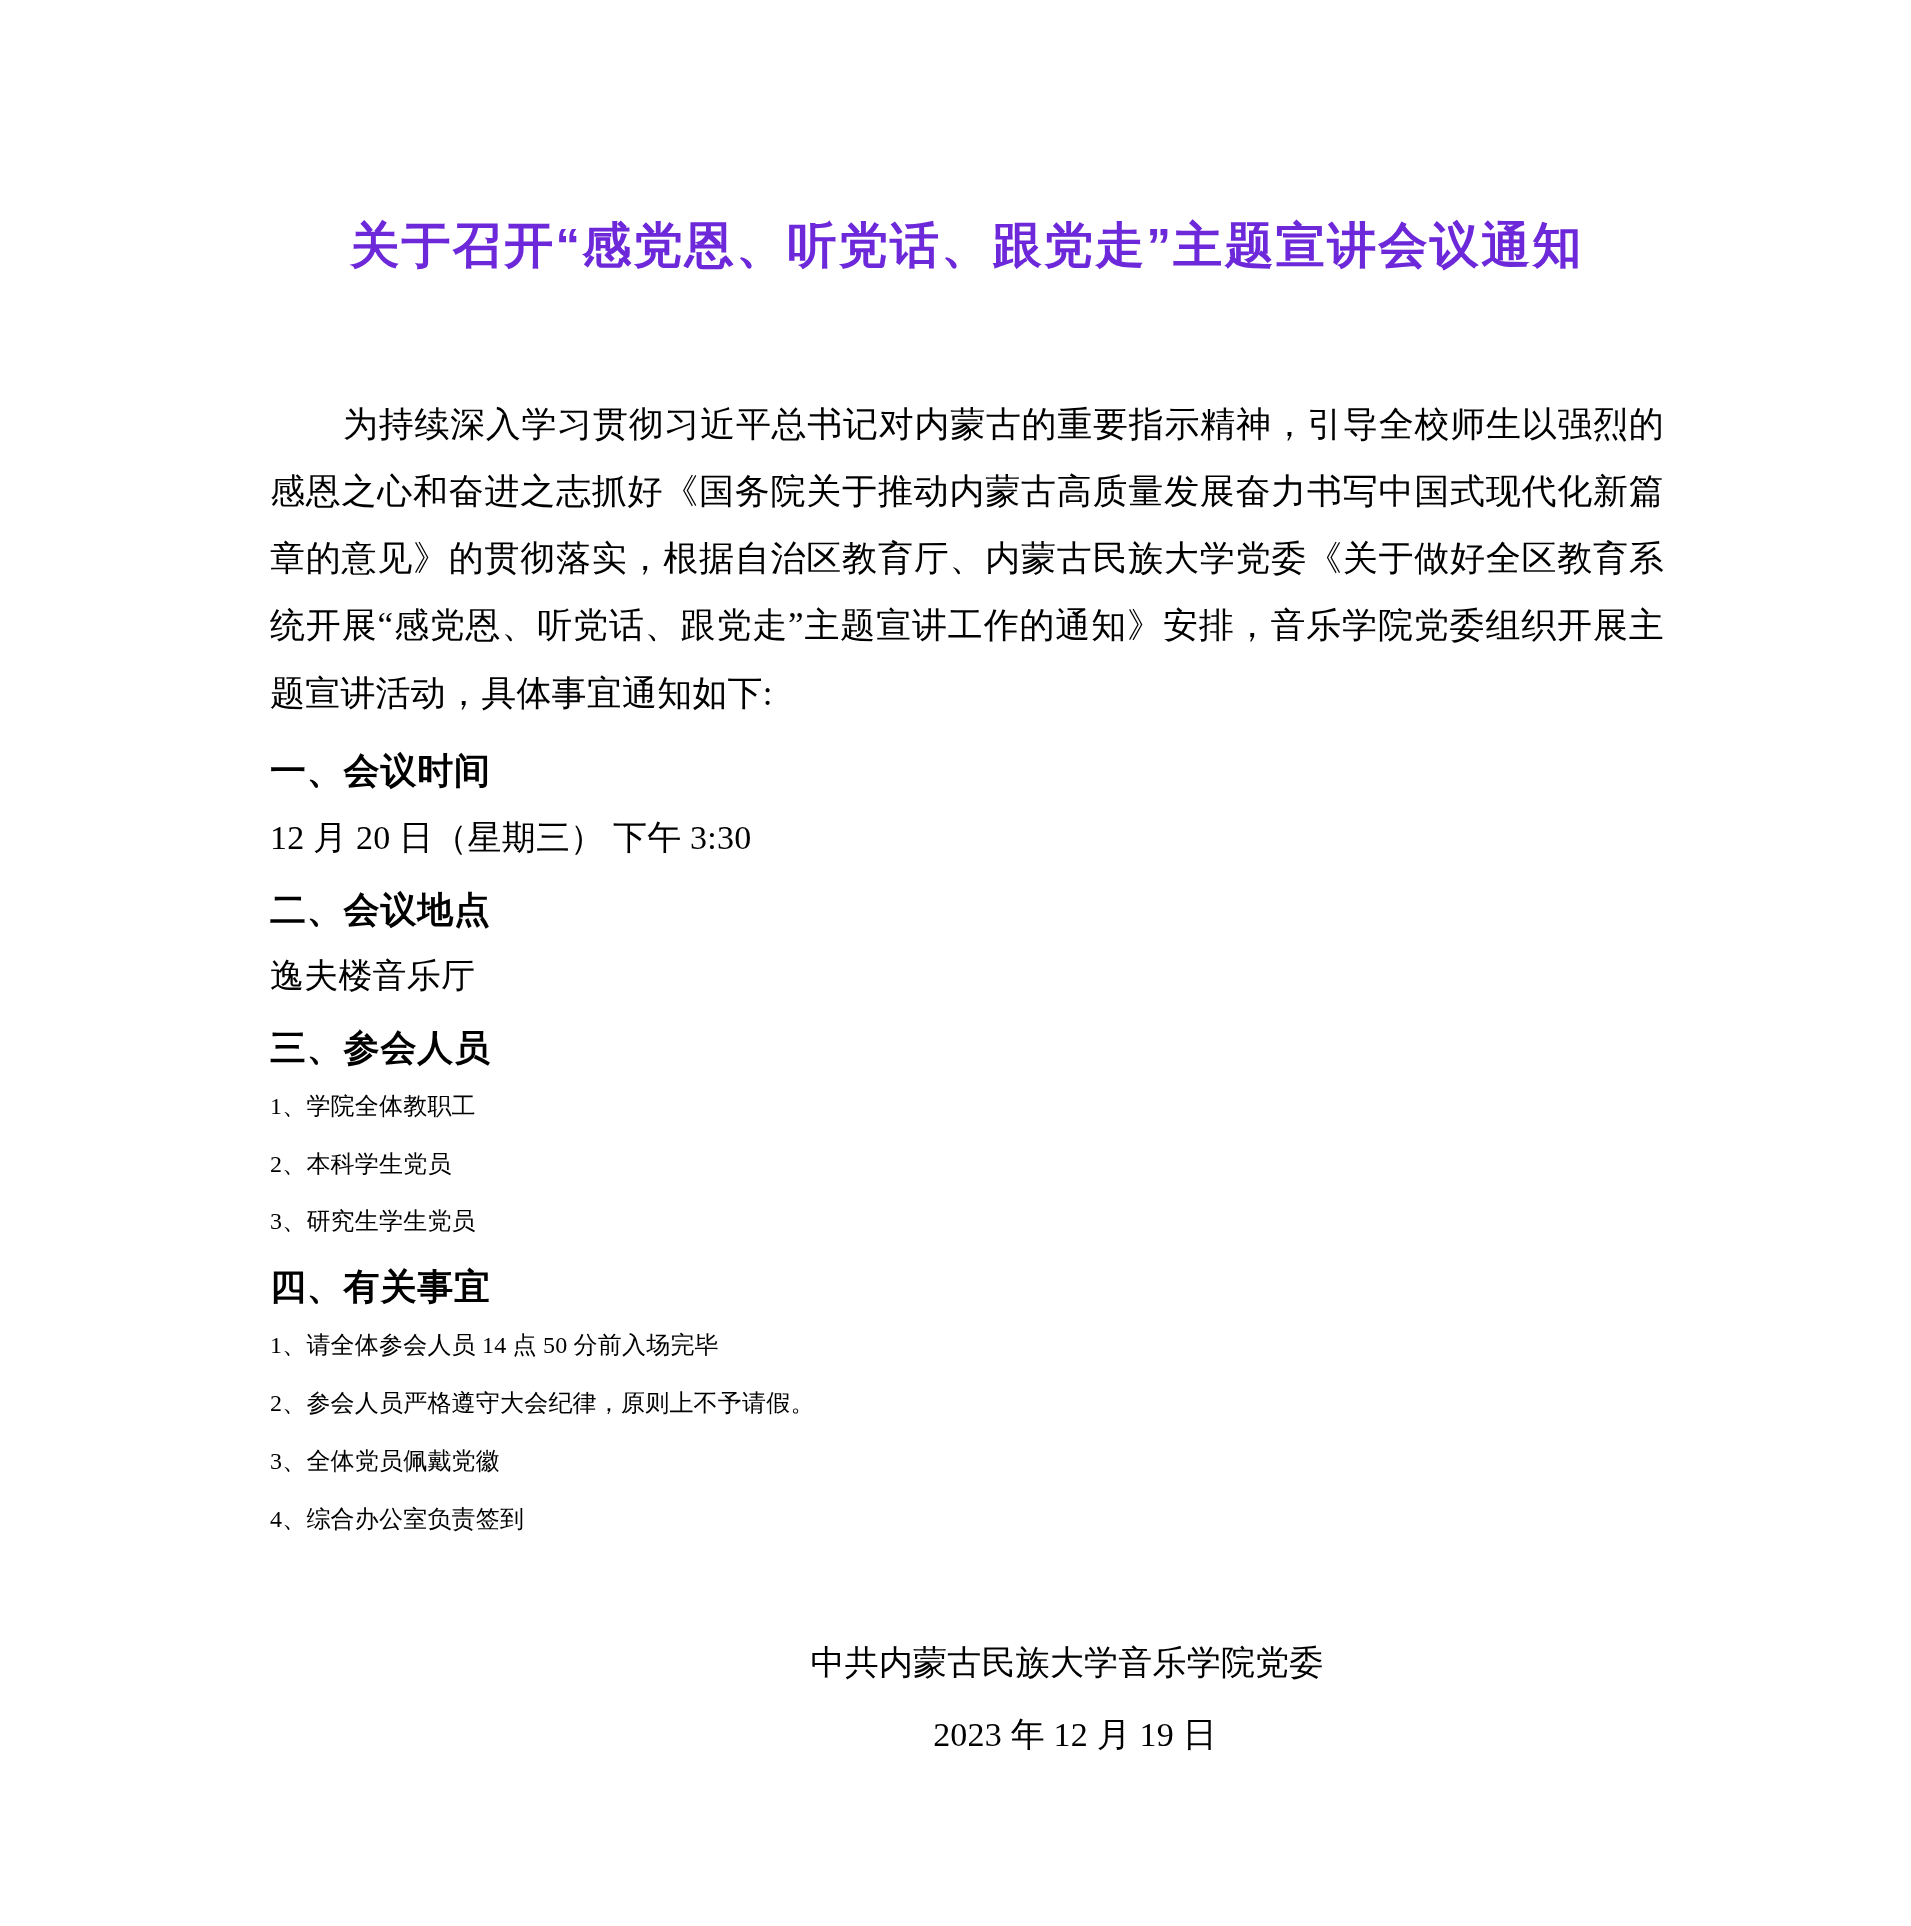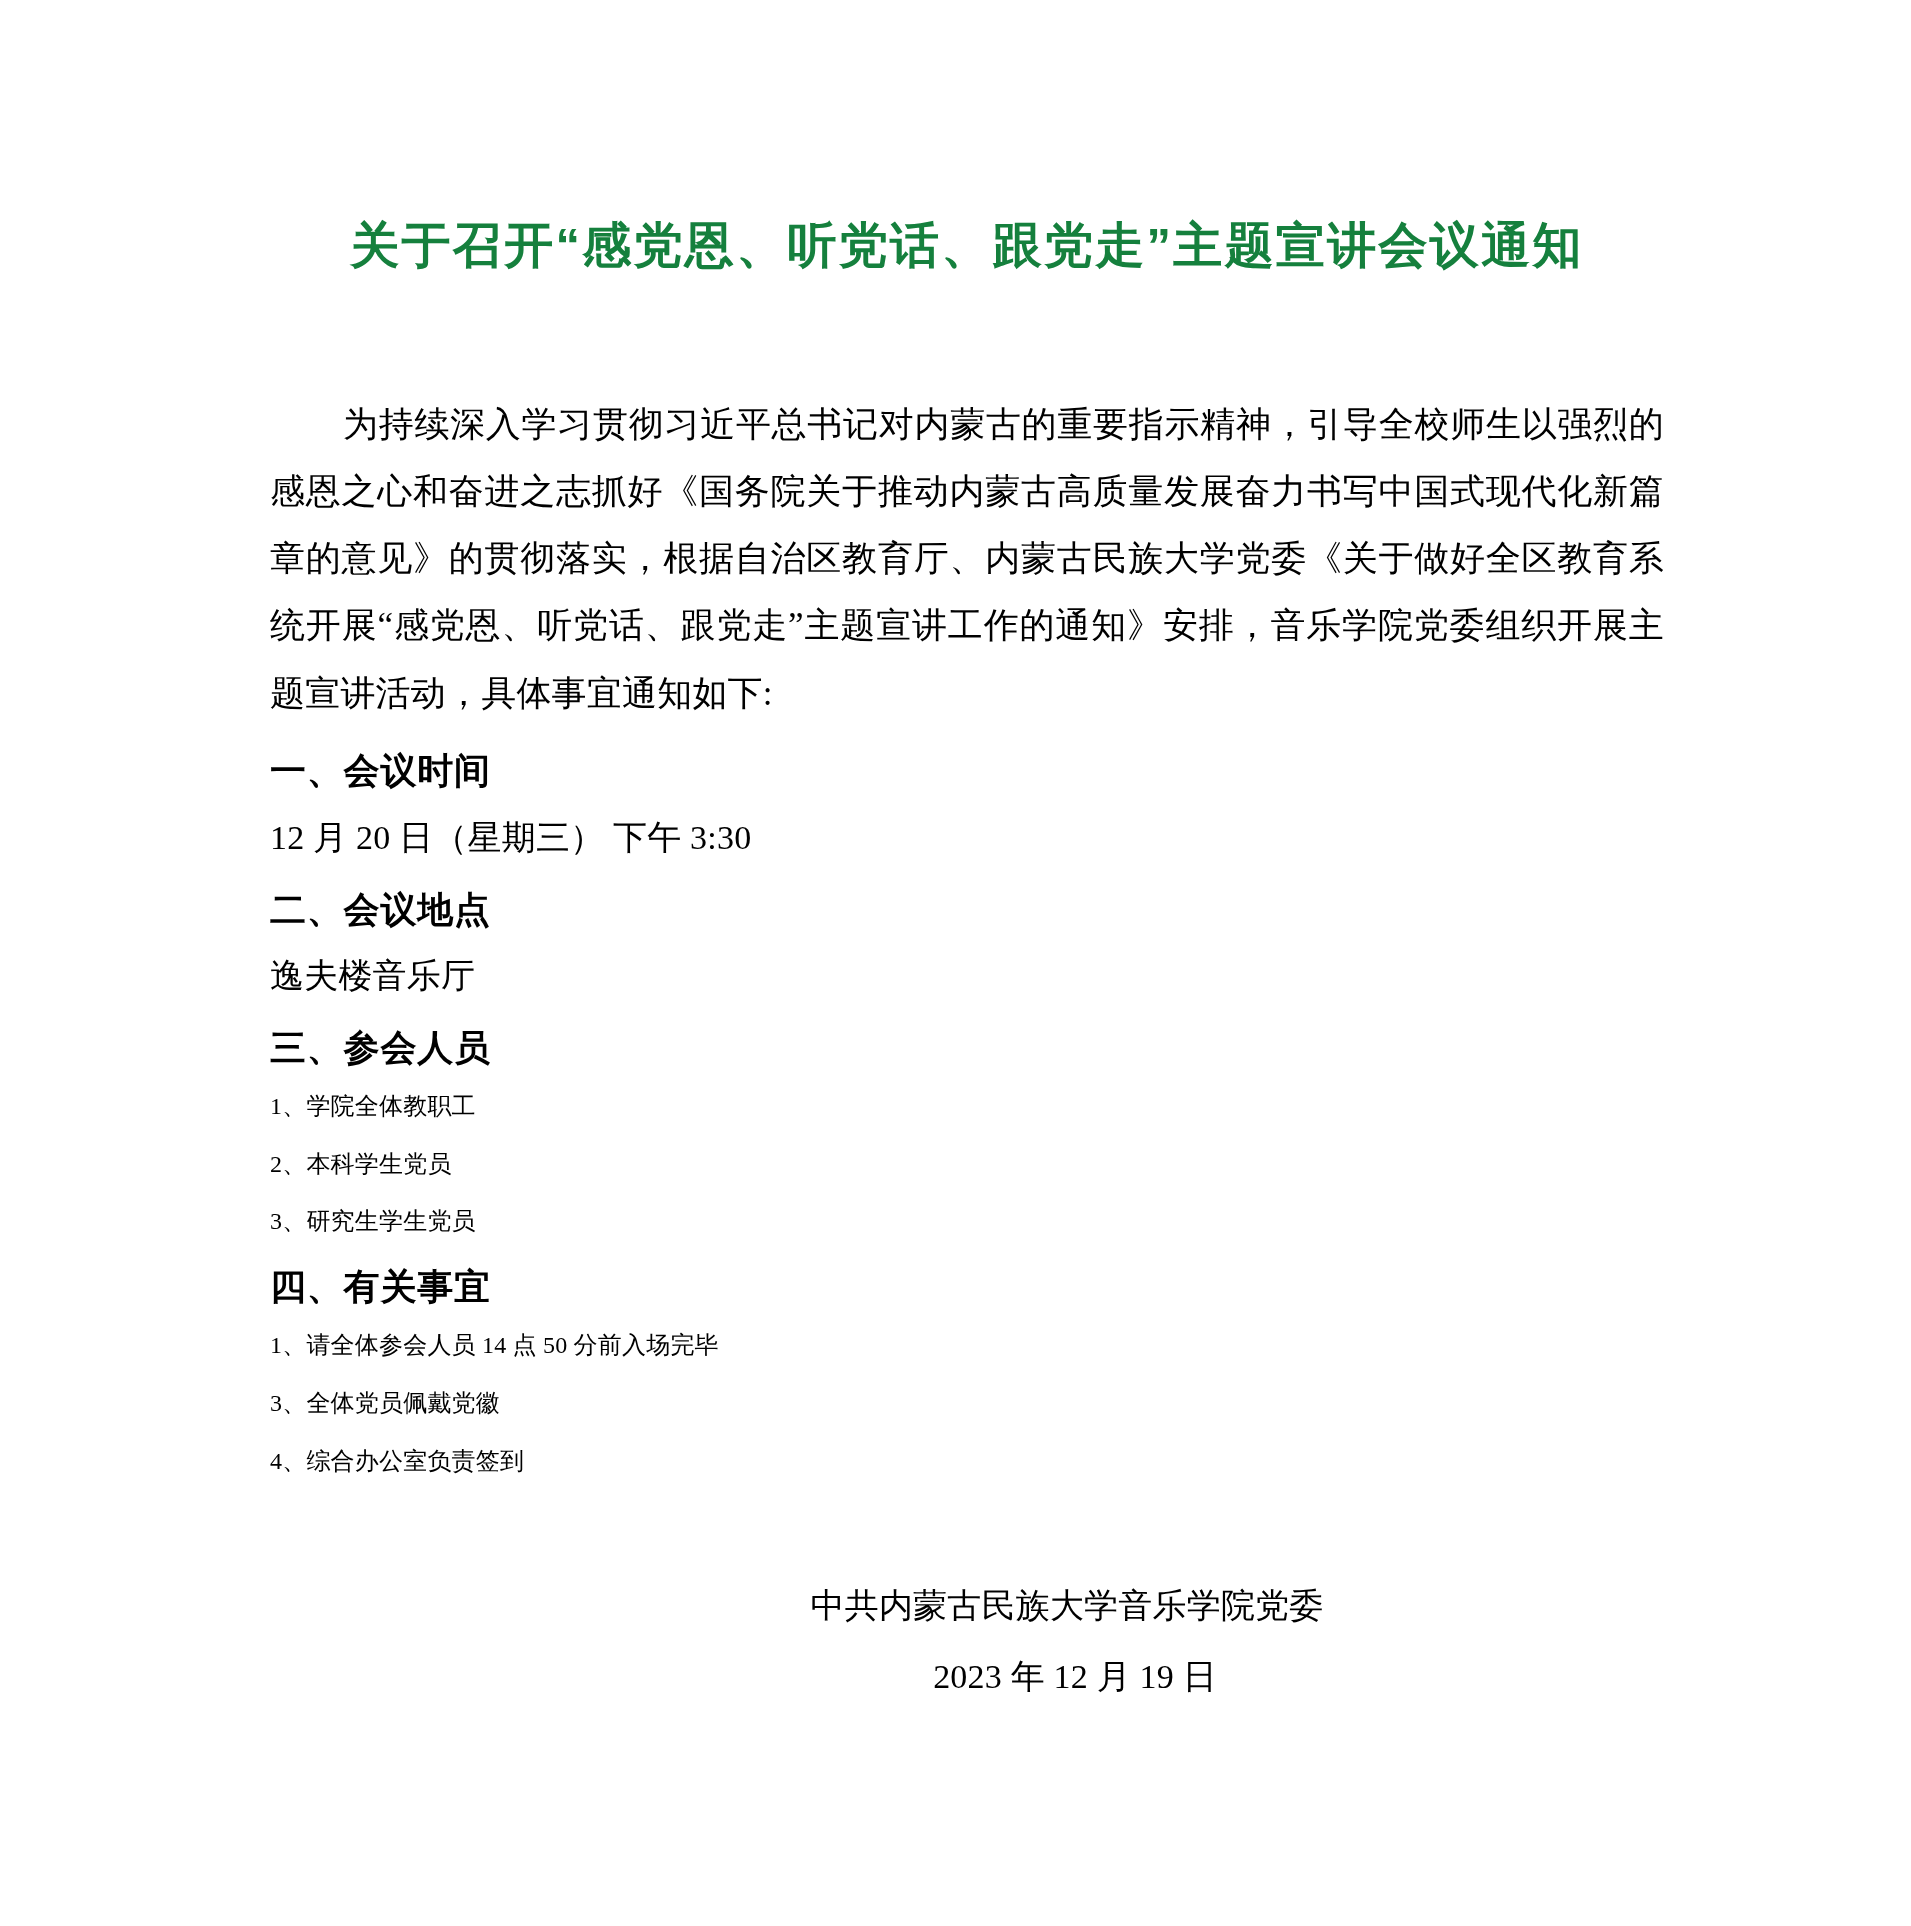--- a/index.html
+++ b/index.html
@@ -22,21 +22,21 @@
     padding: 216px 247px 0 270px;
   }
   .doc-title {
     text-align: center;
     font-family: "Liberation Sans", sans-serif;
     font-weight: bold;
     font-size: 49px;
     letter-spacing: 2.3px;
     line-height: 1.2;
     margin: 0 0 116px 0;
-    color: #15803d;
+    color: #6d28d9;
   }
   .salutation {
     font-size: 35px;
     line-height: 1.55;
     margin: 0 0 15.4px 0;
     letter-spacing: 0.4px;
   }
   .body-para {
     font-size: 35px;
     line-height: 1.92;
@@ -101,20 +101,21 @@
   <h2 class="section-heading">二、会议地点</h2>
   <p class="section-line">逸夫楼音乐厅</p>
 
   <h2 class="section-heading">三、参会人员</h2>
   <p class="list-line">1、学院全体教职工</p>
   <p class="list-line">2、本科学生党员</p>
   <p class="list-line">3、研究生学生党员</p>
 
   <h2 class="section-heading">四、有关事宜</h2>
   <p class="list-line">1、请全体参会人员 14 点 50 分前入场完毕</p>
+  <p class="list-line">2、参会人员严格遵守大会纪律，原则上不予请假。</p>
   <p class="list-line">3、全体党员佩戴党徽</p>
   <p class="list-line">4、综合办公室负责签到</p>
 
   <div class="sign-block">
     <p class="sign-org">中共内蒙古民族大学音乐学院党委</p>
     <p class="sign-date">2023 年 12 月 19 日</p>
   </div>
 
 </div>
 

